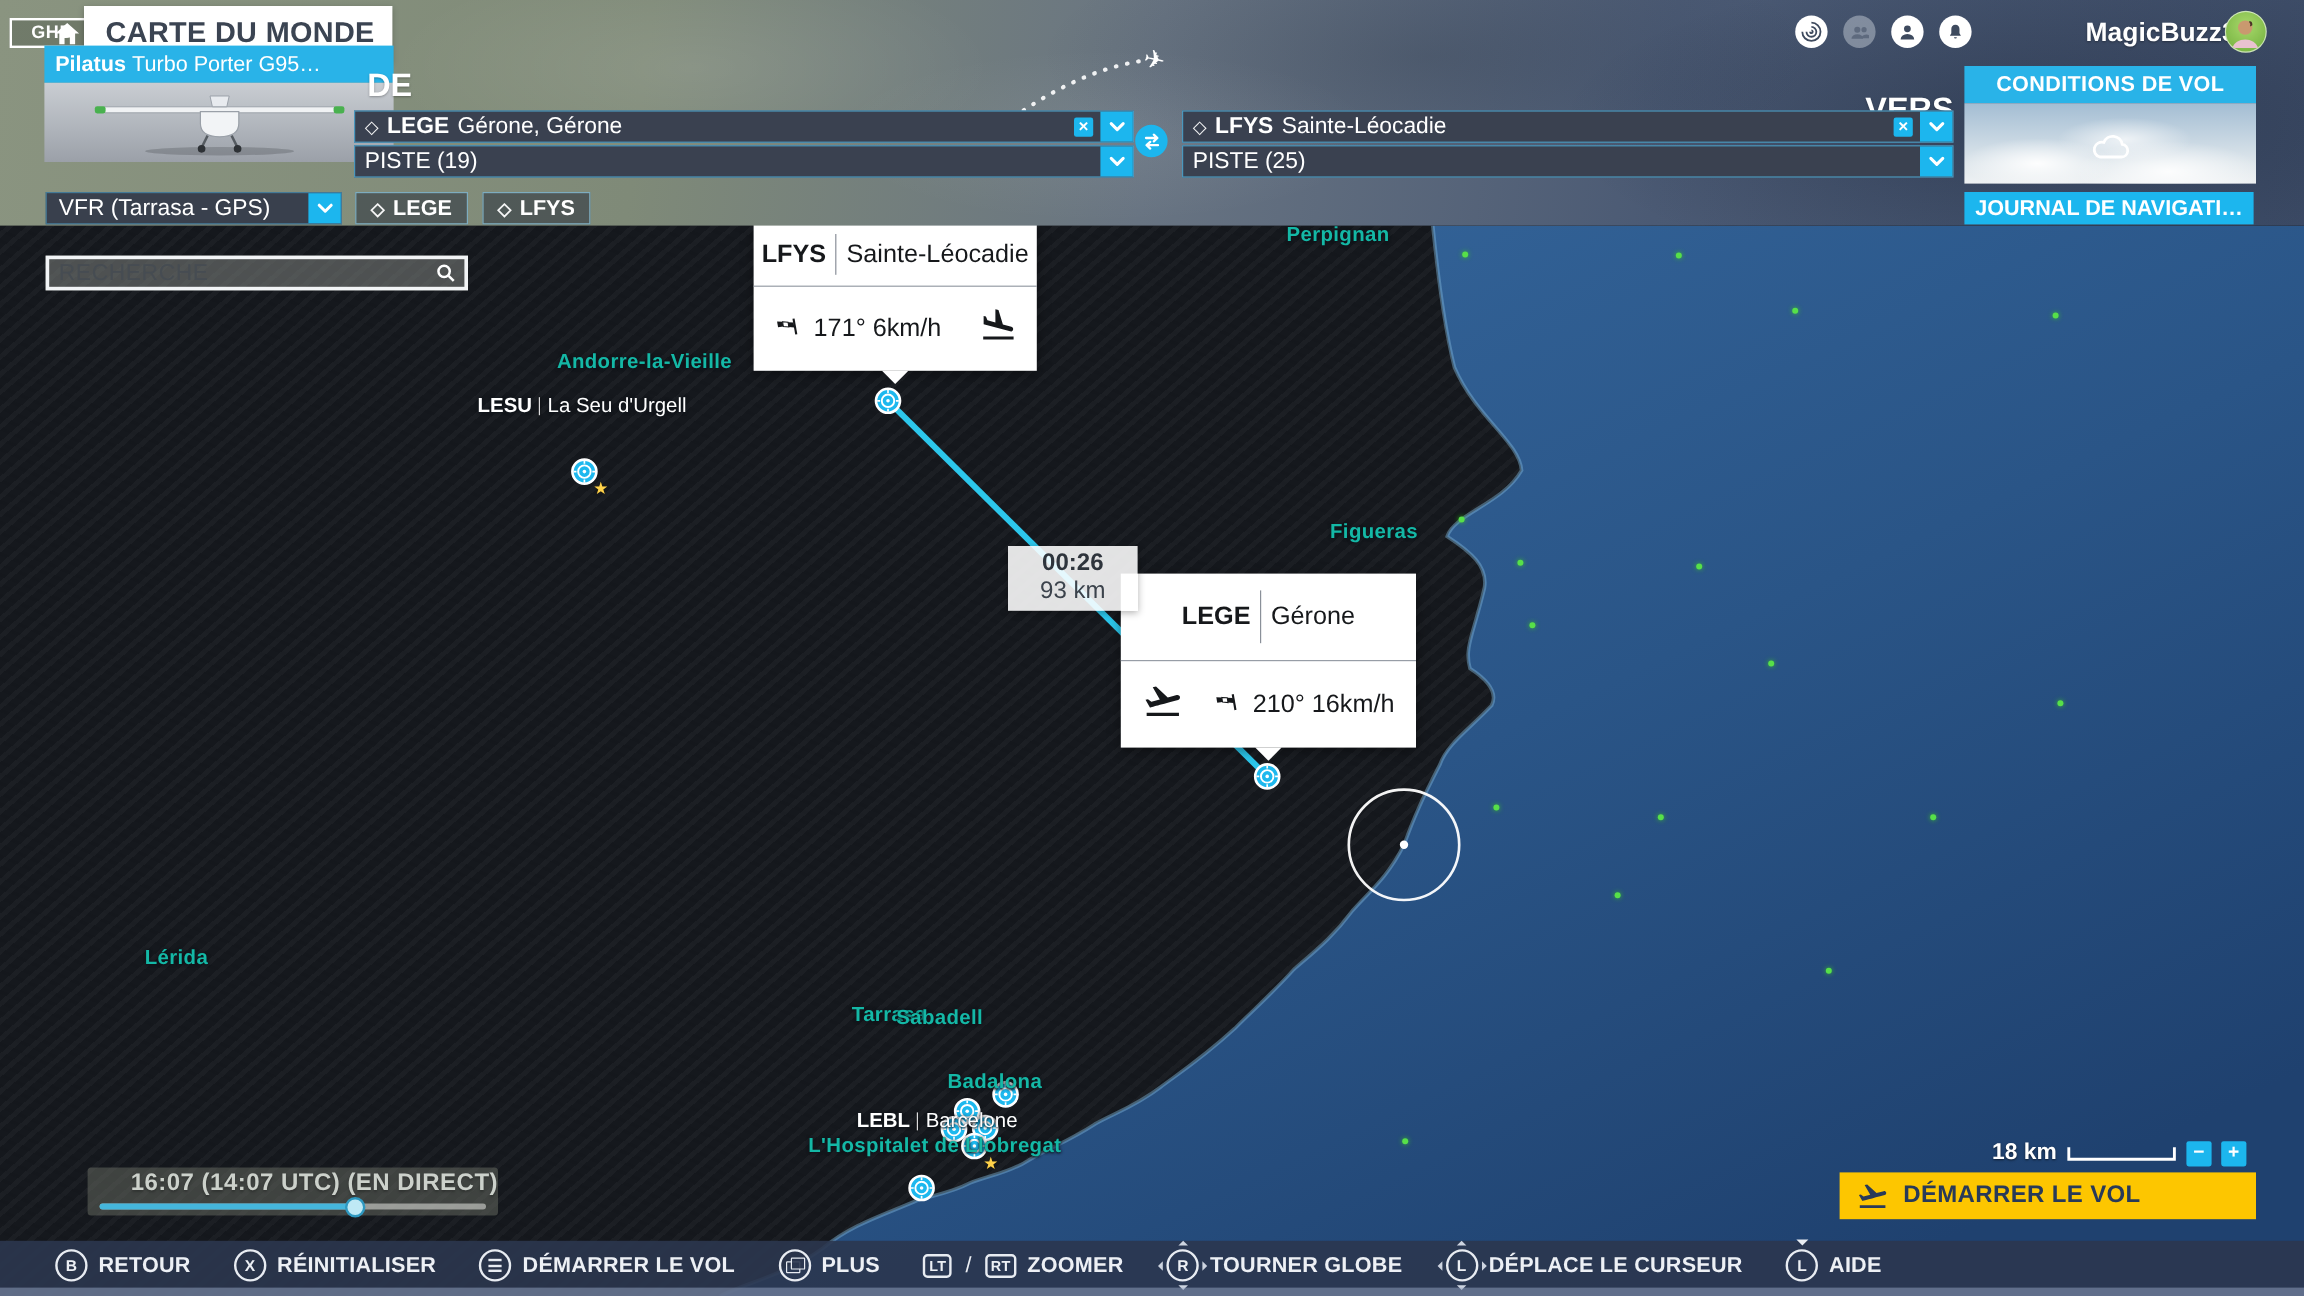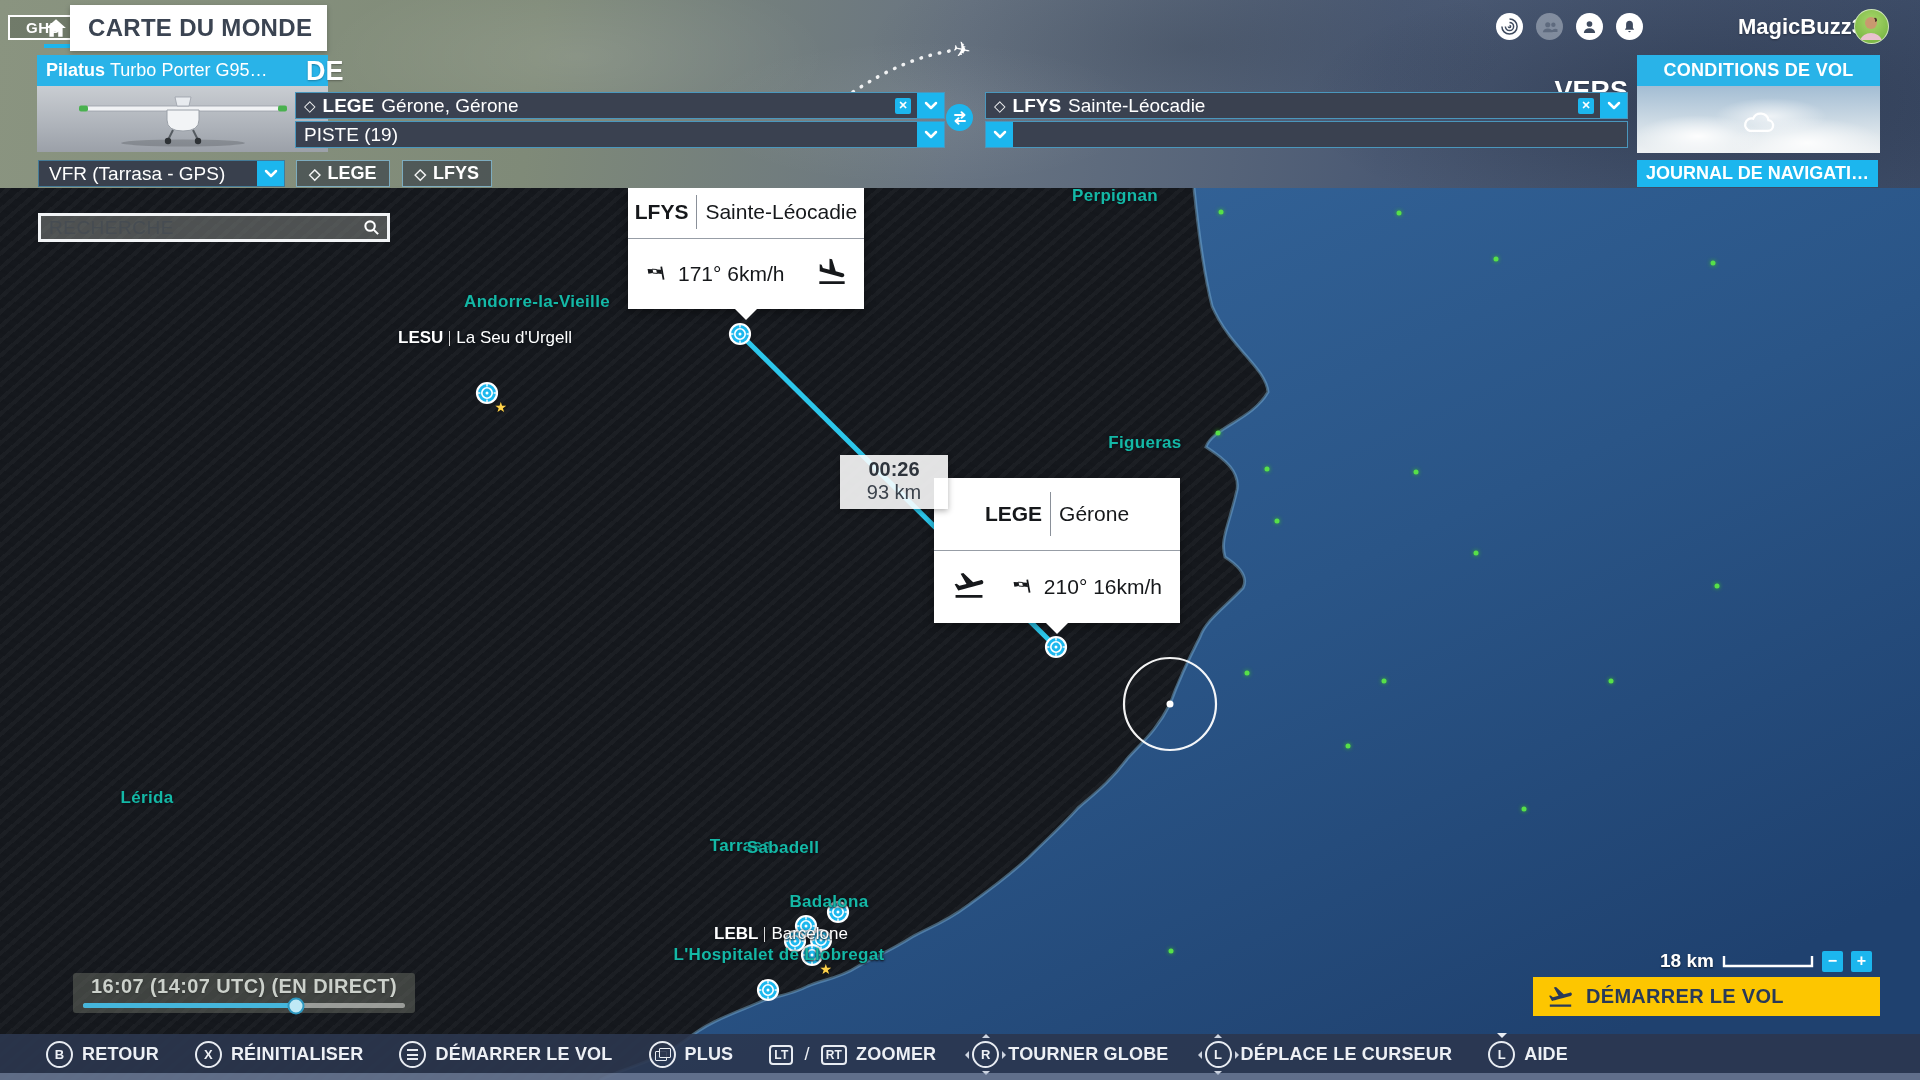--- a/index.html
+++ b/index.html
@@ -68,21 +68,21 @@
       display:flex;align-items:center;padding-left:18px;box-sizing:border-box;
       font-weight:bold;font-size:24px;color:#3b4452;letter-spacing:.3px;box-shadow:0 2px 5px rgba(0,0,0,.25);}
   .topicons{position:absolute;left:1496px;top:13px;display:flex;align-items:center;gap:13px;}
   .cicon{width:27px;height:27px;border-radius:50%;background:#fff;display:flex;align-items:center;justify-content:center;}
   .cicon.dim{background:rgba(235,240,245,.38);}
   .uname{font-weight:bold;font-size:22px;color:#fff;margin-left:26px;text-shadow:0 1px 2px rgba(0,0,0,.35);}
   .avatar{width:33px;height:33px;border-radius:50%;margin-left:9px;overflow:hidden;
       background:radial-gradient(circle at 50% 35%,#a8d86a,#6fae3c);border:1px solid rgba(255,255,255,.6);}
   .arcdeco{position:absolute;left:845px;top:34px;}
 
-  .acpanel{position:absolute;left:37px;top:55px;width:291px;}
+  .acpanel{position:absolute;left:37px;top:38px;width:291px;}
   .acheader{height:31px;background:#29b3e8;color:#fff;display:flex;align-items:center;
       padding:0 9px;font-size:18px;gap:5px;white-space:nowrap;overflow:hidden;}
   .acbody{height:66px;background:linear-gradient(#c9cdd2,#aeb3ba 60%,#9ba0a8);
       display:flex;align-items:center;justify-content:center;}
 
   .formlabel{position:absolute;color:#fff;font-weight:bold;font-size:27px;text-shadow:0 1px 2px rgba(0,0,0,.3);}
   .fld{position:absolute;height:27px;background:#3a4150;border:1px solid rgba(80,180,225,.75);
       display:flex;align-items:center;box-sizing:border-box;color:#fff;font-size:19px;}
   .fld .pad{padding-left:8px;display:flex;align-items:center;gap:7px;flex:1;min-width:0;white-space:nowrap;overflow:hidden;}
   .fld .code{font-weight:bold;}
@@ -116,21 +116,21 @@
   .search{position:absolute;left:38px;top:213px;width:352px;height:29px;z-index:11;
       border:3px solid #f2f4f6;background:rgba(125,130,125,.55);box-sizing:border-box;display:flex;align-items:center;}
   .search input{flex:1;background:transparent;border:0;outline:0;color:#e6e9e6;font-size:19px;
       font-family:"Liberation Sans",sans-serif;padding:0 8px;min-width:0;}
   .search input::placeholder{color:rgba(70,76,82,.95);letter-spacing:.5px;}
   .search .mag{flex:none;margin-right:7px;display:flex;}
 
   
   .timebox{position:absolute;left:73px;top:973px;width:342px;height:40px;z-index:11;
       background:rgba(105,110,100,.5);border-radius:3px;}
-  .timebox .tt{text-align:center;font-weight:bold;font-size:20px;color:#ccd1cb;margin-top:2px;
+  .timebox .tt{text-align:right;font-weight:bold;font-size:20px;color:#ccd1cb;margin-top:2px;
       letter-spacing:.4px;text-shadow:0 1px 2px rgba(0,0,0,.25);}
   .slider{position:absolute;left:10px;right:10px;bottom:5px;height:5px;background:rgba(230,232,225,.55);border-radius:3px;}
   .slider .fill{width:66%;height:100%;background:#45b6dc;border-radius:3px;}
   .knob{position:absolute;left:66%;top:50%;transform:translate(-50%,-50%);width:17px;height:17px;
       border-radius:50%;background:#bfe9f5;border:2px solid #2e98c0;box-sizing:border-box;}
   .scalebox{position:absolute;left:1660px;top:950px;display:flex;align-items:center;gap:8px;z-index:11;}
   .scalebox .km{font-weight:bold;font-size:19px;color:#fff;text-shadow:0 1px 2px rgba(0,0,0,.6);}
   .zbtn{width:21px;height:21px;background:#1cb6ee;color:#fff;font-weight:bold;font-size:16px;border-radius:2px;
       display:flex;align-items:center;justify-content:center;}
   .startbtn{position:absolute;left:1533px;top:977px;width:347px;height:39px;background:#fdc600;color:#293a58;
@@ -508,20 +508,23 @@
         <span>Sainte-Léocadie</span>
       </span>
       <span class="xbtn">✕</span>
       <span class="chev">
         <svg width="14" height="9">
             <polyline points="2,2 7,7 12,2" fill="none" stroke="#fff" stroke-width="2.5" stroke-linecap="round" stroke-linejoin="round"></polyline>
           </svg>
       </span>
     </div>
     <div class="fld" style="left:985px;top:121px;width:643px;">
+      <span class="pad">
+          <span>PISTE (25)</span>
+        </span>
       <span class="chev">
         <svg width="14" height="9">
             <polyline points="2,2 7,7 12,2" fill="none" stroke="#fff" stroke-width="2.5" stroke-linecap="round" stroke-linejoin="round"></polyline>
           </svg>
       </span>
     </div>
 
     <div class="condpanel">
       <div class="condheader">CONDITIONS DE VOL</div>
       <div class="condbody">

